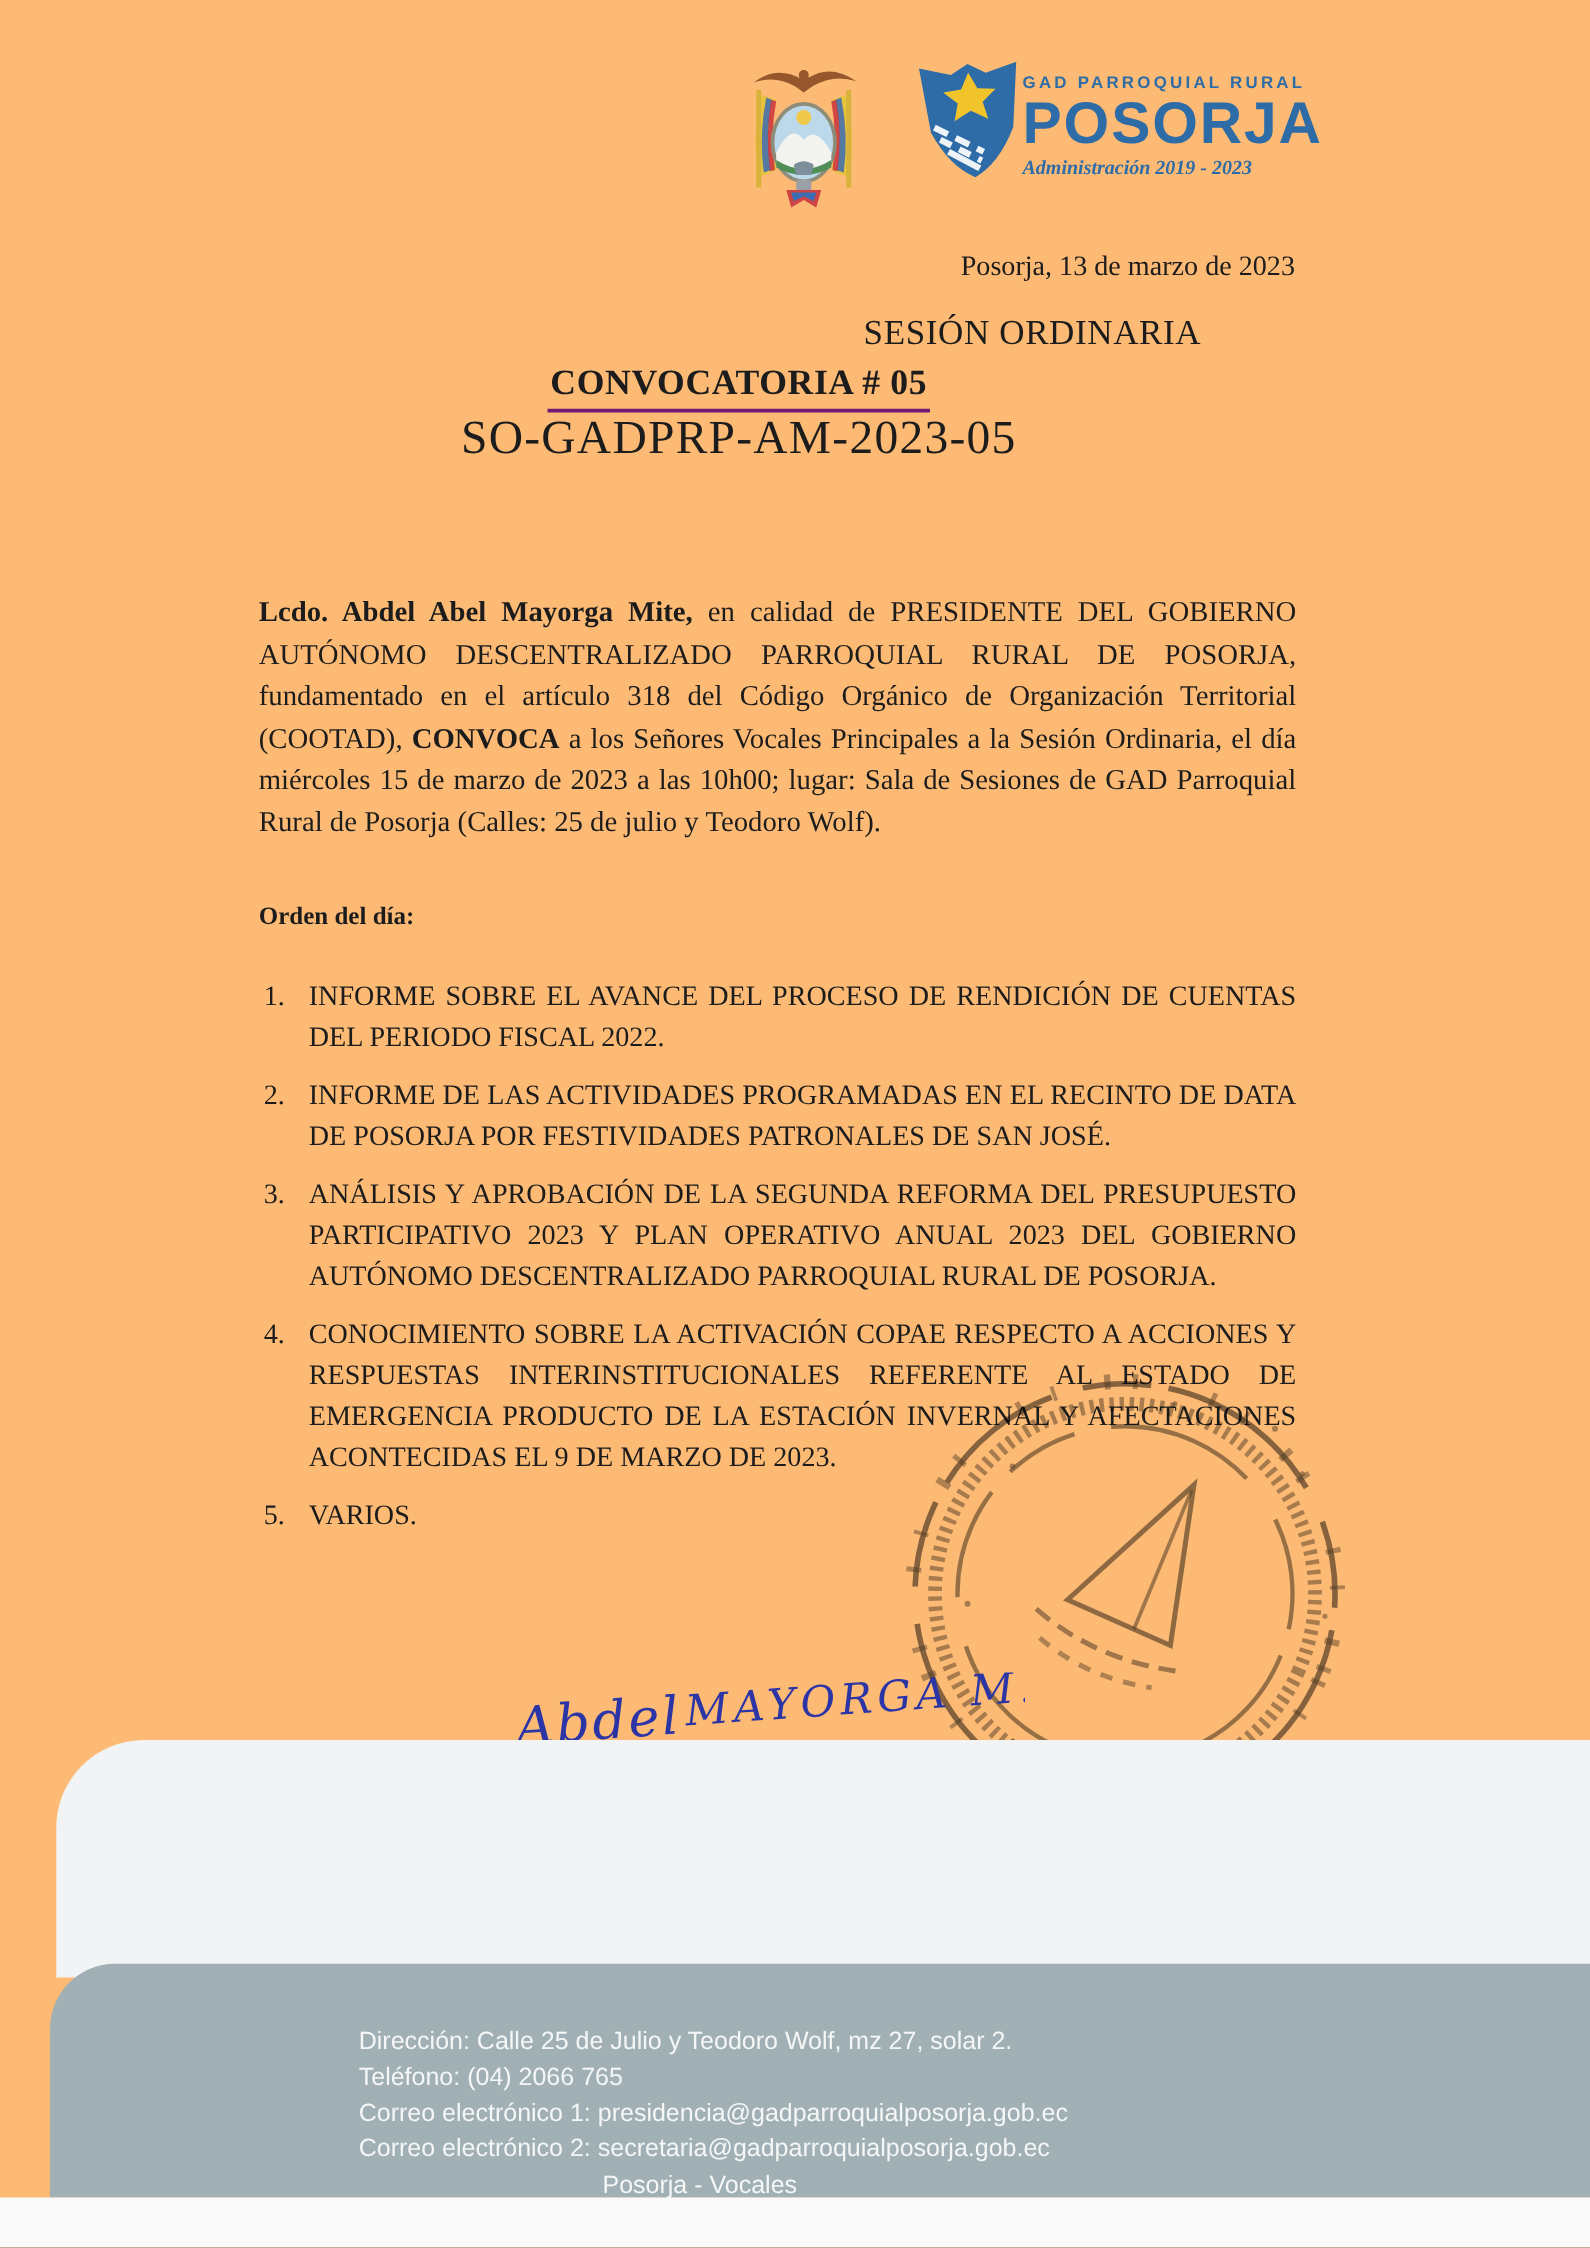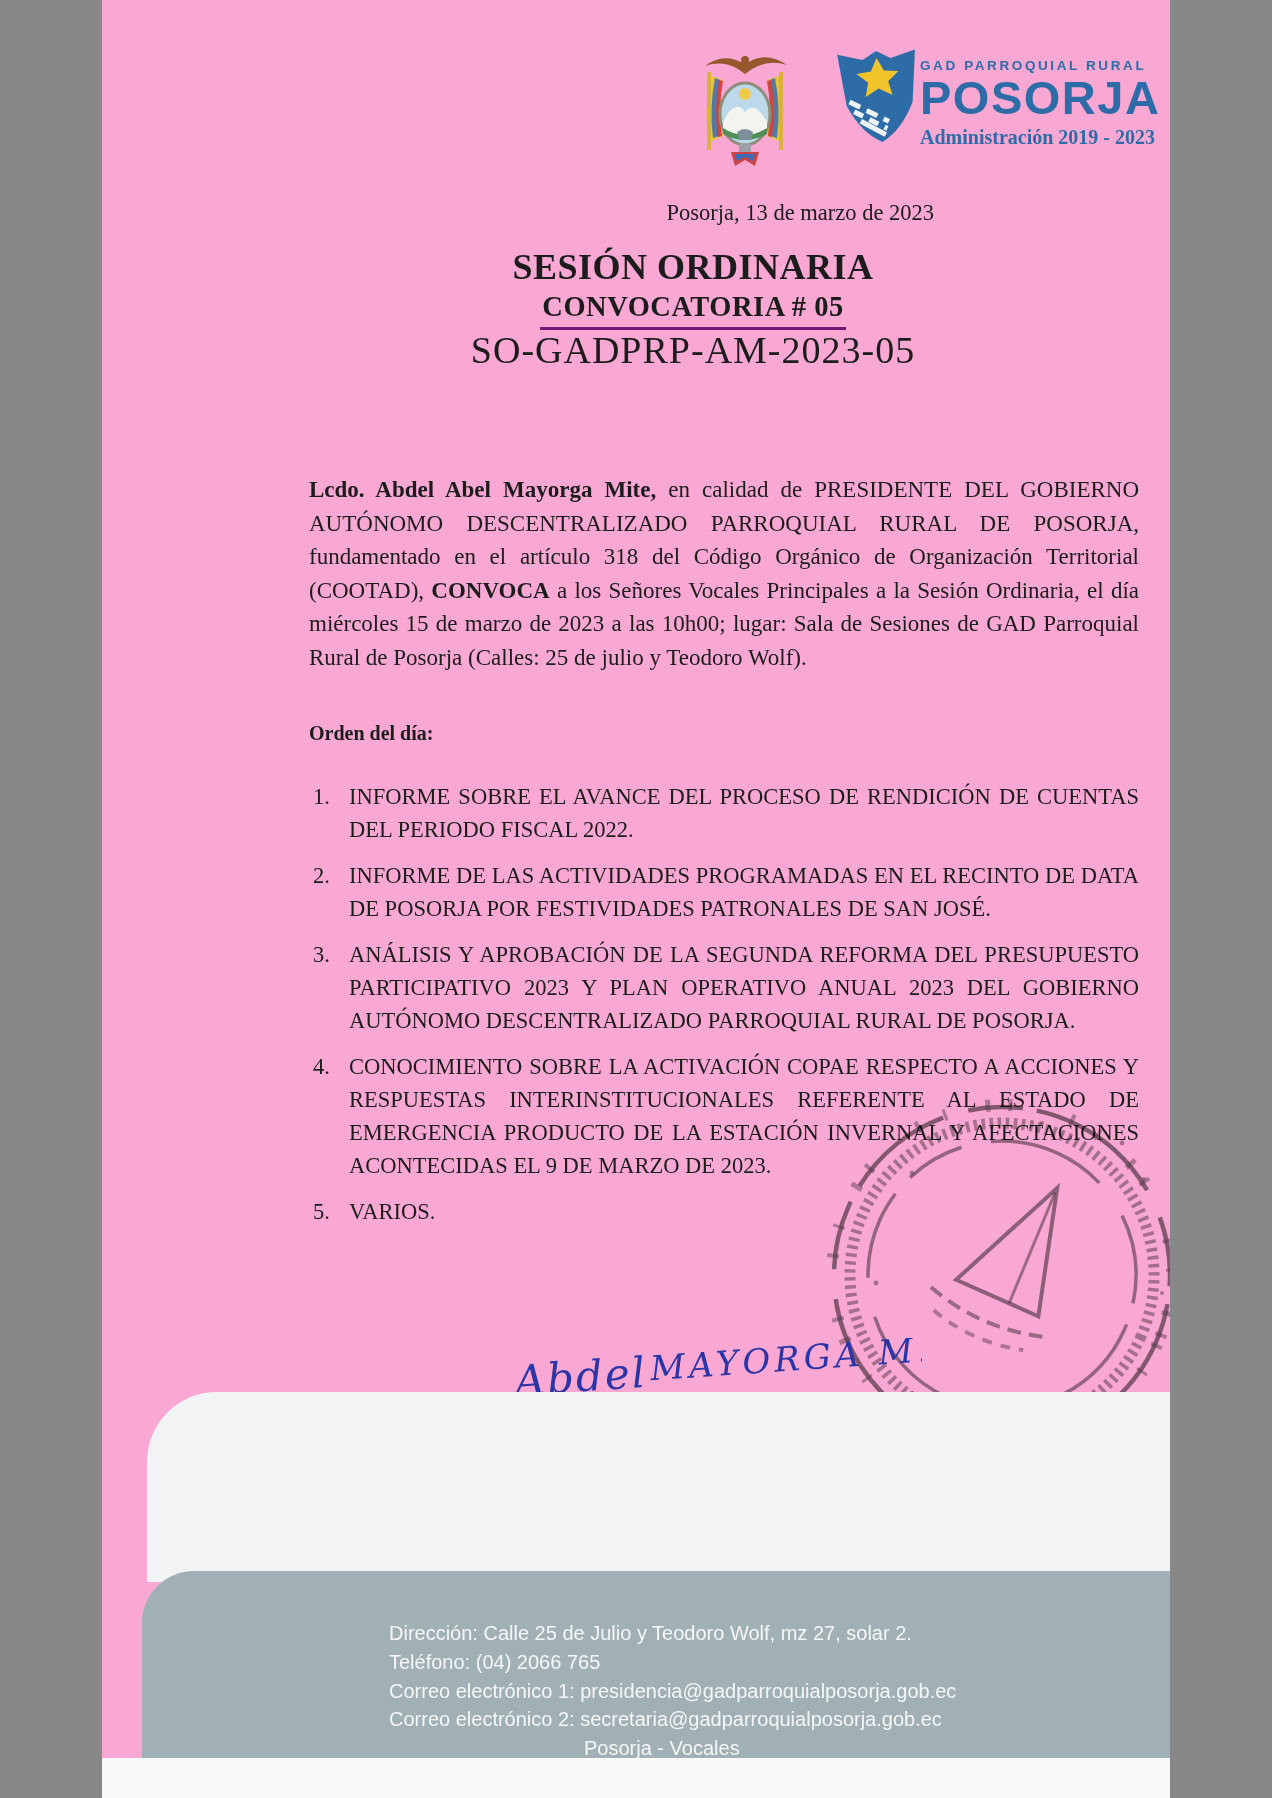--- a/index.html
+++ b/index.html
@@ -1,31 +1,31 @@
 <!DOCTYPE html>
 <html><head>
 <meta charset="utf-8">
 <style>
   html,body{margin:0;padding:0;background:#888;}
   .page{
-    position:relative;width:1068px;height:1798px;margin:0 auto;
-    background:#f9a8d4;overflow:hidden;
+    position:relative;width:1272px;height:1798px;margin:0 auto;
+    background:#fdba74;overflow:hidden;
     font-family:"Liberation Serif",serif;color:#1c1c1c;
   }
   
   .coat{position:absolute;left:595px;top:50px;width:96px;height:124px;}
   .shield{position:absolute;left:733px;top:44px;width:88px;height:102px;}
   .logo-text{position:absolute;left:818px;top:58px;width:240px;font-family:"Liberation Sans",sans-serif;}
   .logo-org{font-size:13.5px;font-weight:bold;letter-spacing:2.6px;color:#2e6ca7;white-space:nowrap;}
   .logo-name{font-size:47px;font-weight:bold;letter-spacing:1.5px;color:#2e6ca7;line-height:44px;margin-top:3px;white-space:nowrap;}
-  .logo-admin{font-size:20px;font-weight:bold;color:#2e6ca7;margin-top:6px;white-space:nowrap;font-family:"Liberation Serif",serif;}
+  .logo-admin{font-size:16px;font-weight:bold;font-style:italic;color:#2e6ca7;margin-top:6px;white-space:nowrap;font-family:"Liberation Serif",serif;}
   .date-line{position:absolute;right:236px;top:200px;font-size:22.5px;}
   
   .title-block{position:absolute;left:221px;top:247px;width:740px;text-align:center;line-height:40px;}
-  .title-l1{font-size:36px;font-weight:bold;letter-spacing:.5px;}
+  .title-l1{font-size:28px;font-weight:normal;letter-spacing:.5px;text-align:right;}
   .title-l2{font-size:28.5px;font-weight:bold;letter-spacing:.5px;}
   .title-l2 span{display:inline-block;border-bottom:3px solid #701a75;padding:0 2px 0 2px;}
   .title-l3{font-size:38px;letter-spacing:1px;}
   
   .body-par{position:absolute;left:207px;top:450px;width:830px;font-size:23px;line-height:33.5px;text-align:justify;}
   .b{font-weight:bold;}
   .orden{position:absolute;left:207px;top:722px;font-size:20px;font-weight:bold;}
   
   .agenda{position:absolute;left:207px;top:780px;width:830px;}
   .item{position:relative;padding-left:40px;margin-bottom:13px;font-size:22.5px;line-height:33px;text-align:justify;}

